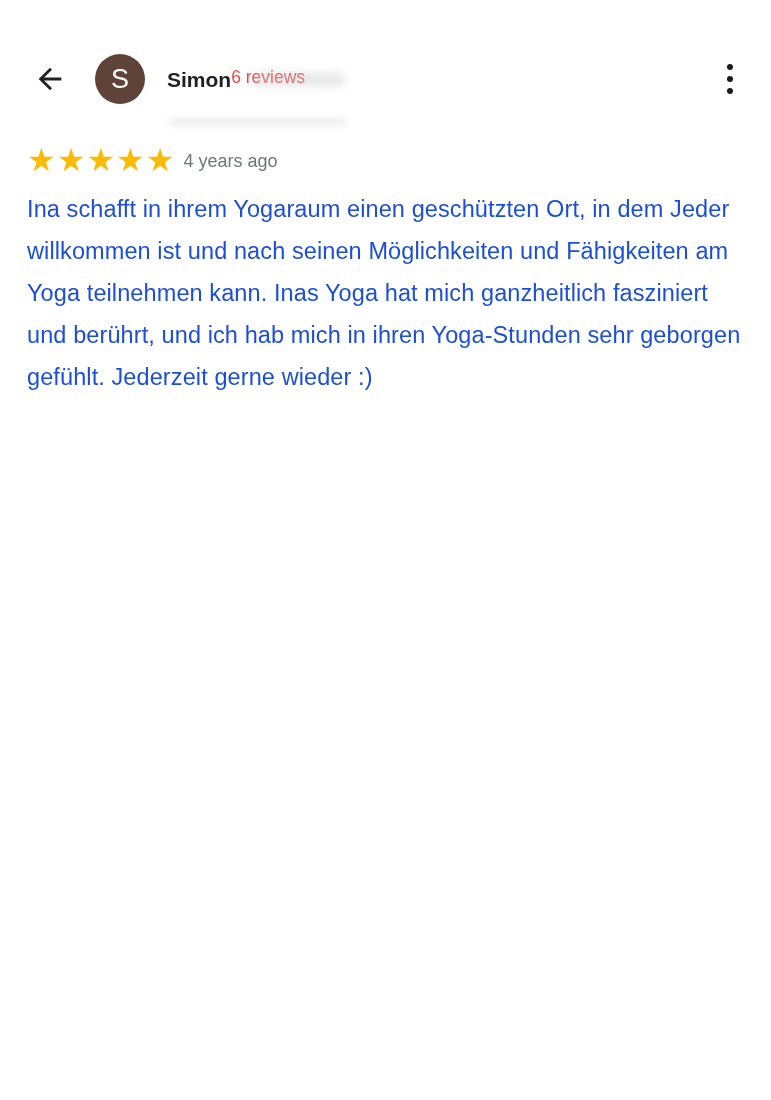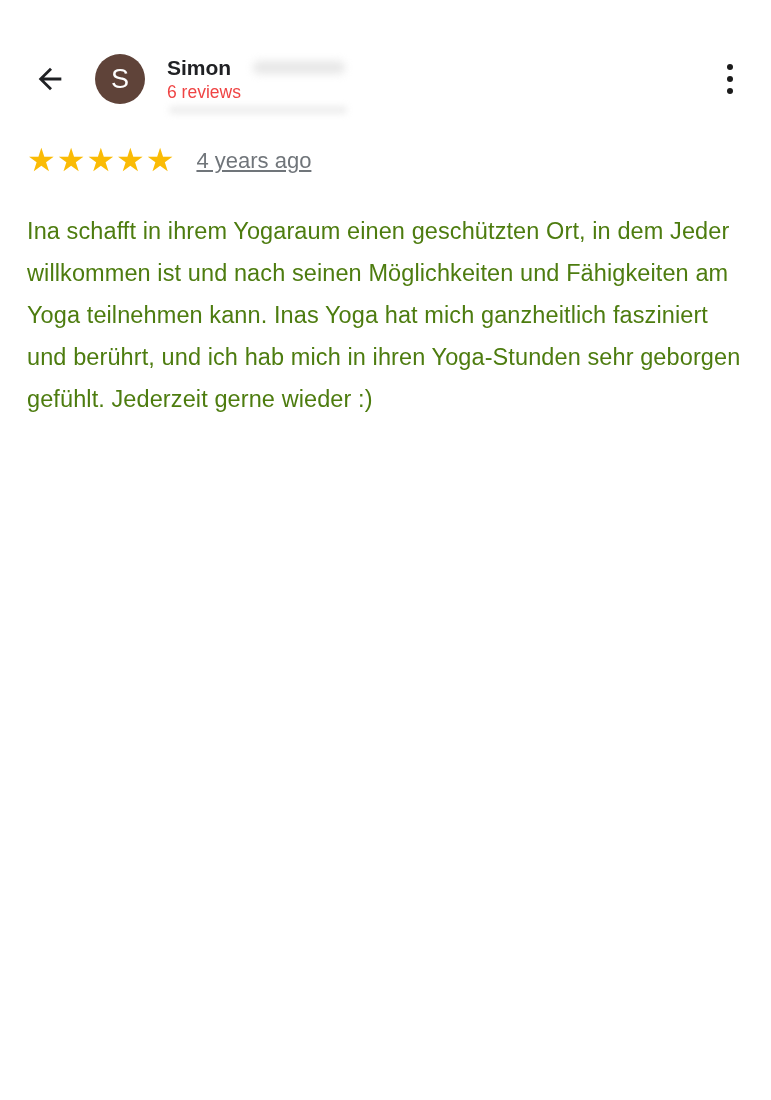--- a/index.html
+++ b/index.html
@@ -51,21 +51,21 @@
     justify-content: center;
     font-size: 27px;
     font-weight: 400;
     margin-right: 22px;
     flex-shrink: 0;
   }
 
   .user-block {
     position: relative;
     display: flex;
-    flex-direction: column;
+    flex-direction: row;
     justify-content: center;
   }
   .user-name {
     font-size: 21px;
     font-weight: bold;
     color: #202124;
     line-height: 27px;
   }
   .user-reviews {
     font-size: 17.5px;
@@ -126,36 +126,35 @@
     align-items: center;
   }
   .stars {
     font-size: 32px;
     line-height: 36px;
     color: #fabb05;
     letter-spacing: 1px;
     user-select: none;
   }
   .time-ago {
-    font-size: 22px;
+    font-size: 18px;
     color: #70757a;
-    margin-left: 21px;
+    margin-left: 8px;
     margin-top: 2px;
-    text-decoration: underline;
   }
 
   
   .review-body {
     position: absolute;
-    top: 210px;
+    top: 188px;
     left: 27px;
     width: 719px;
     font-size: 23.5px;
     line-height: 42px;
-    color: #4d7c0f;
+    color: #1d4ed8;
     letter-spacing: 0.1px;
   }
 </style>
 </head>
 <body>
 
 <div class="page">
 
   <div class="header">
 

